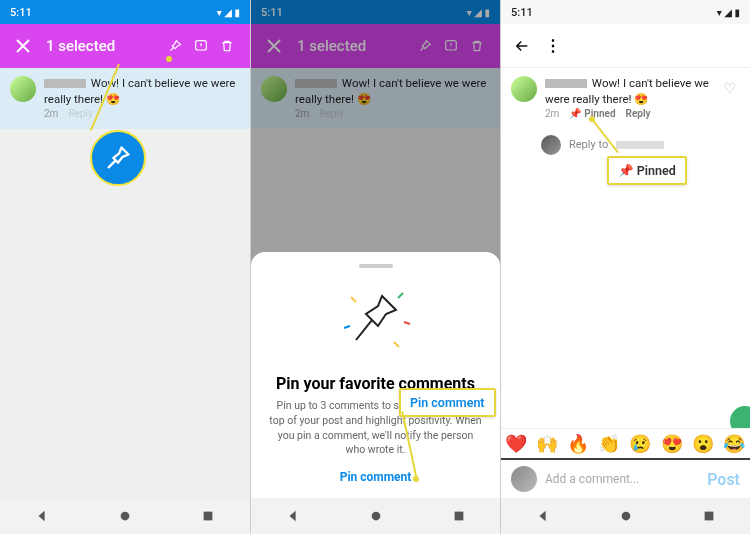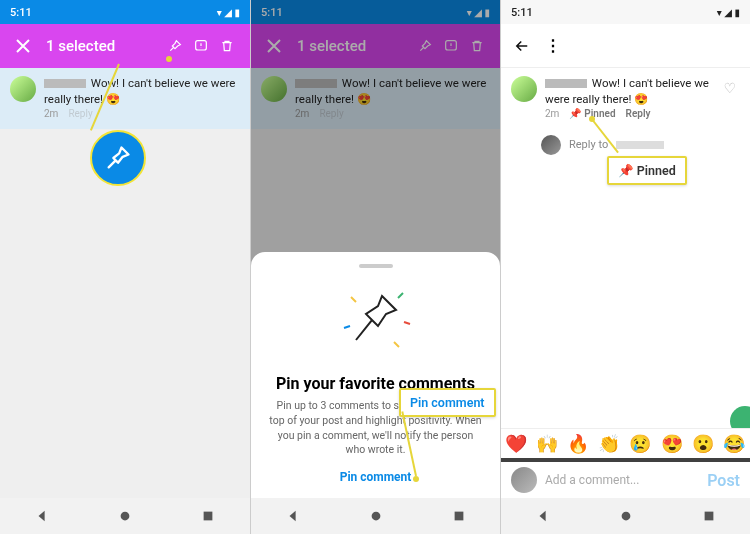--- a/index.html
+++ b/index.html
@@ -139,21 +139,21 @@
     font-size: 18px;
     background:#fff;
     border-top:1px solid #eee;
   }
   .input-row {
     position: absolute; bottom: 36px; left:0; right:0;
     height: 40px;
     background: #fff;
     display: flex; align-items:center; gap:8px;
     padding: 0 10px;
-    border-top:4px solid #404040;
+    border-top:2px solid #404040;
   }
   .input-row .av3 { width:26px; height:26px; border-radius:50%; background:linear-gradient(135deg,#888,#bbb); }
   .input-row .field { flex:1; font-size:12px; color:#aaa; }
   .input-row .post { font-size:16px; color:#9bd0f5; font-weight:600; }
 
   
   .callout-circle {
     position: absolute;
     width: 56px; height: 56px;
     border-radius: 50%;

